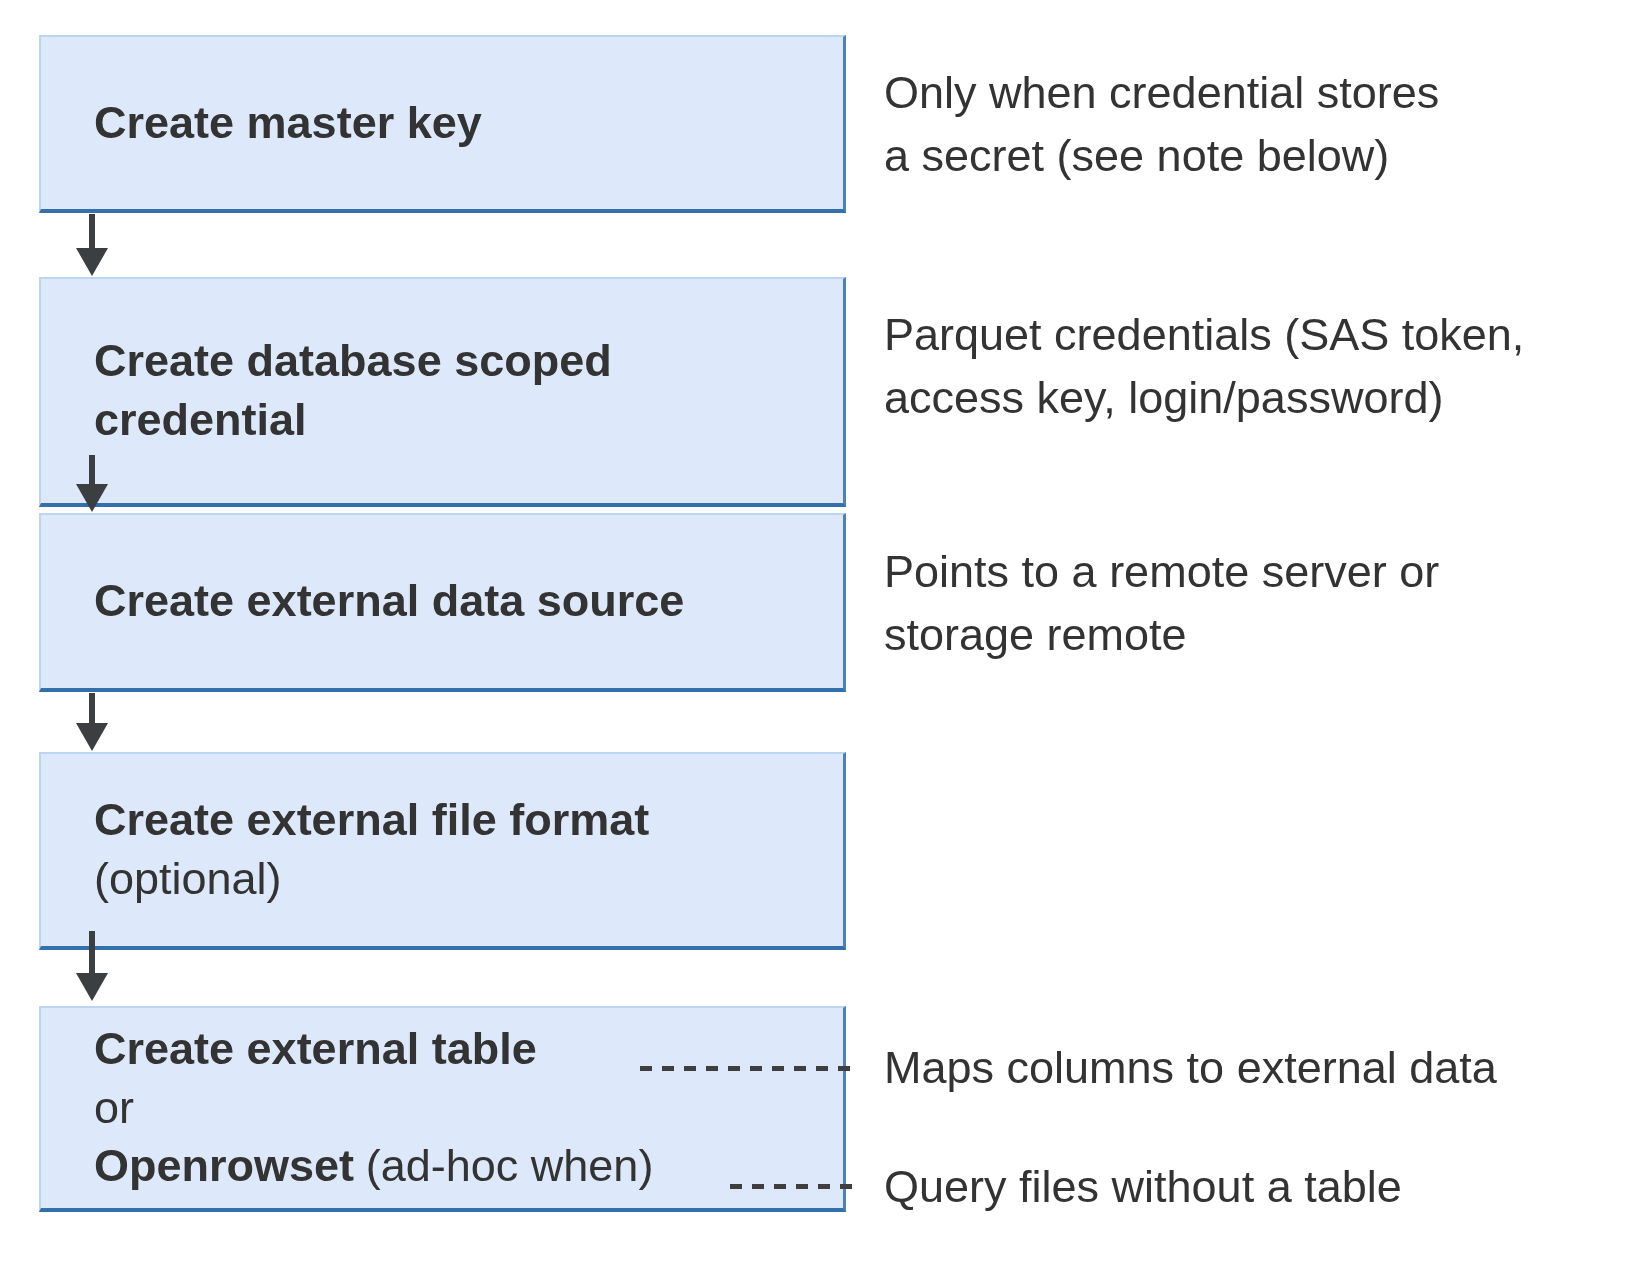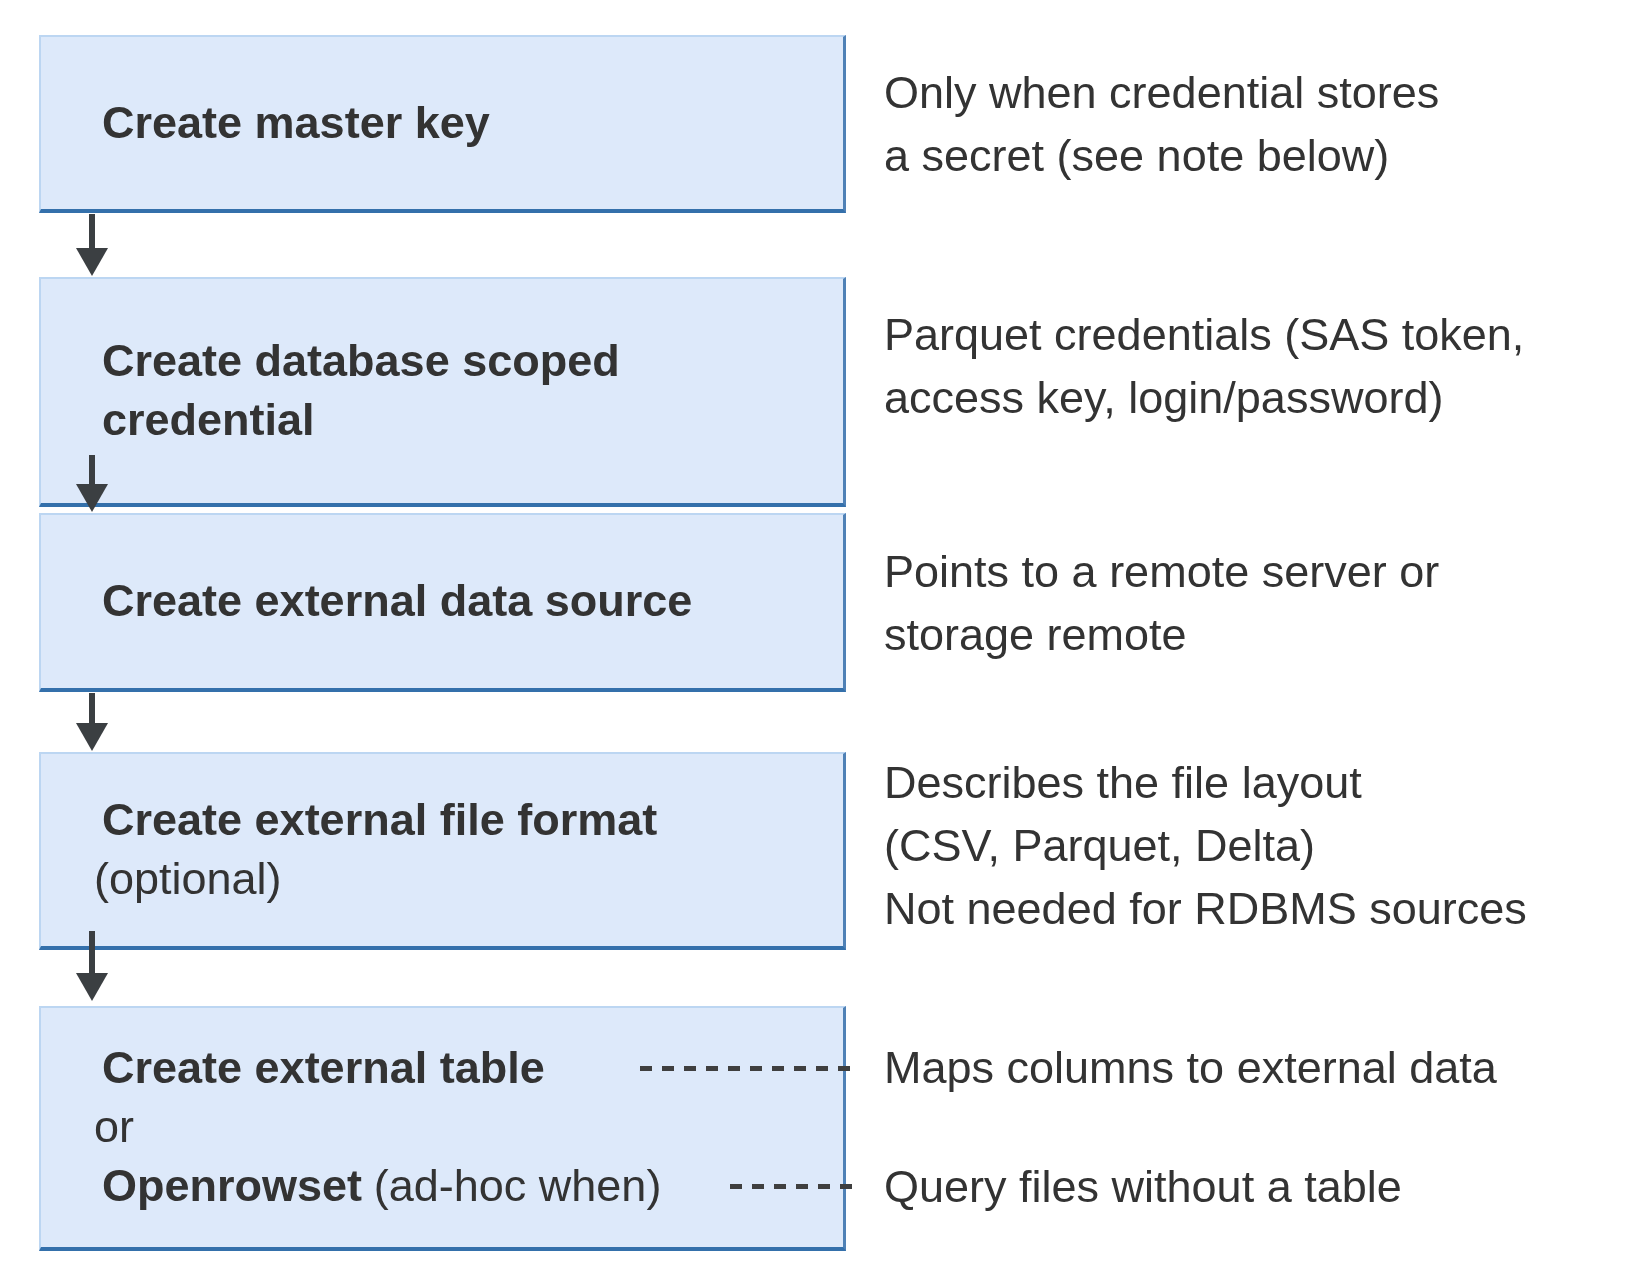--- a/index.html
+++ b/index.html
@@ -10,21 +10,21 @@
   .box {
     position:absolute; left:39px; width:807px; box-sizing:border-box;
     background:var(--box-fill,#dde9fa);
     border-top:2px solid var(--box-border-light,#bcd6f2);
     border-left:2px solid var(--box-border-light,#bcd6f2);
     border-right:3px solid var(--box-border-right,#4f81b6);
     border-bottom:4px solid var(--box-border-bottom,#3470ab);
     display:flex; flex-direction:column; justify-content:center;
     padding-left:53px; font-size:45px; line-height:1.31;
   }
-  .box .t { font-weight:bold; color:var(--text-dark,#333333); max-width:700px;margin-left:8px; }
+  .box .t { font-weight:bold; color:var(--text-dark,#333333); max-width:700px; }
   .box .r { font-weight:normal; color:var(--text-dark,#333333); }
   .box .r .t { display:inline; }
   .box .gap { margin-left:0.26em; }
   .arrow { position:absolute; left:76px; width:32px; }
   .arrow .shaft {
     position:absolute; left:13px; top:0; bottom:20px; width:6px;
     background:var(--arrow,#3b3f42);
   }
   .arrow .head {
     position:absolute; left:0; bottom:0; width:0; height:0;
@@ -56,21 +56,21 @@
 
   <div class="box" style="top:513px; height:179px">
     <div class="t">Create external data source</div>
   </div>
 
   <div class="box" style="top:752px; height:198px">
     <div class="t">Create external file format</div>
     <div class="r">(optional)</div>
   </div>
 
-  <div class="box" style="top:1006px; height:245px">
+  <div class="box" style="top:1006px; height:206px">
     <div class="t">Create external table</div>
     <div class="r">or</div>
     <div class="r">
       <span class="t">Openrowset</span><span class="gap">(ad-hoc when)</span>
     </div>
   </div>
 
   <div class="arrow" style="top:214px; height:62px">
     <div class="shaft"></div>
     <div class="head"></div>
@@ -96,25 +96,20 @@
   <div class="note" style="top:303px">
     <div>Parquet credentials (SAS token,</div>
     <div>access key, login/password)</div>
   </div>
 
   <div class="note" style="top:540px">
     <div>Points to a remote server or</div>
     <div>storage remote</div>
   </div>
 
-  <div class="note" style="top:751px">
-    <div>Describes the file layout</div>
-    <div>(CSV, Parquet, Delta)</div>
-    <div>Not needed for RDBMS sources</div>
-  </div>
 
   <div class="note" style="top:1036px">
     <div>Maps columns to external data</div>
   </div>
 
   <div class="note" style="top:1155px">
     <div>Query files without a table</div>
   </div>
 
   <div class="dash" style="left:640px; top:1066px; width:220px"></div>

